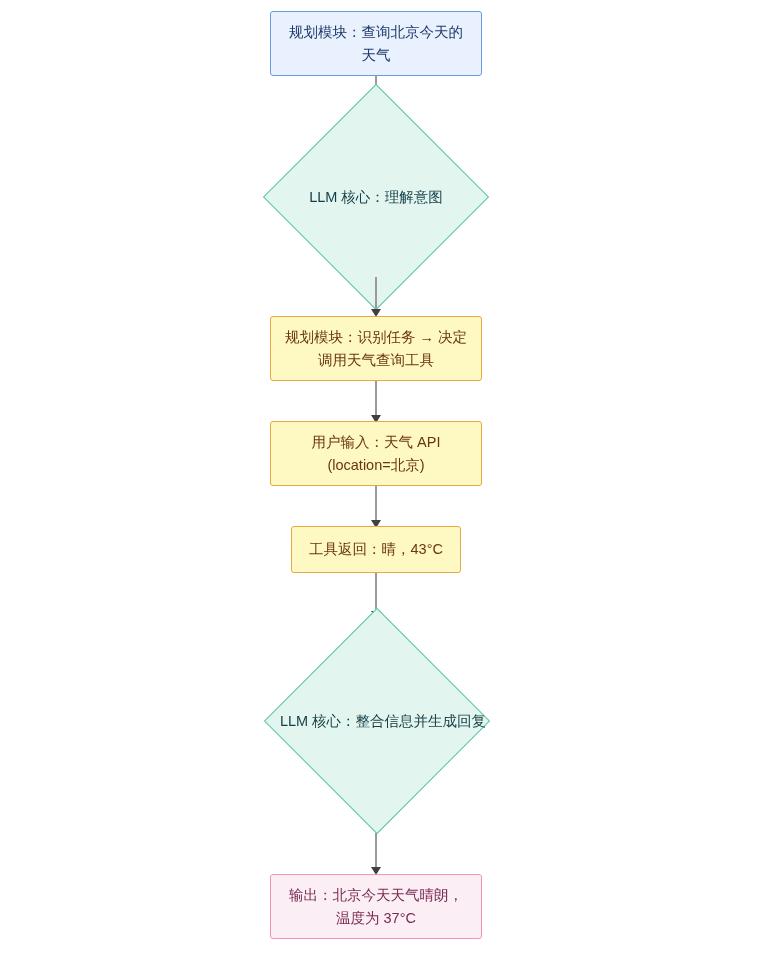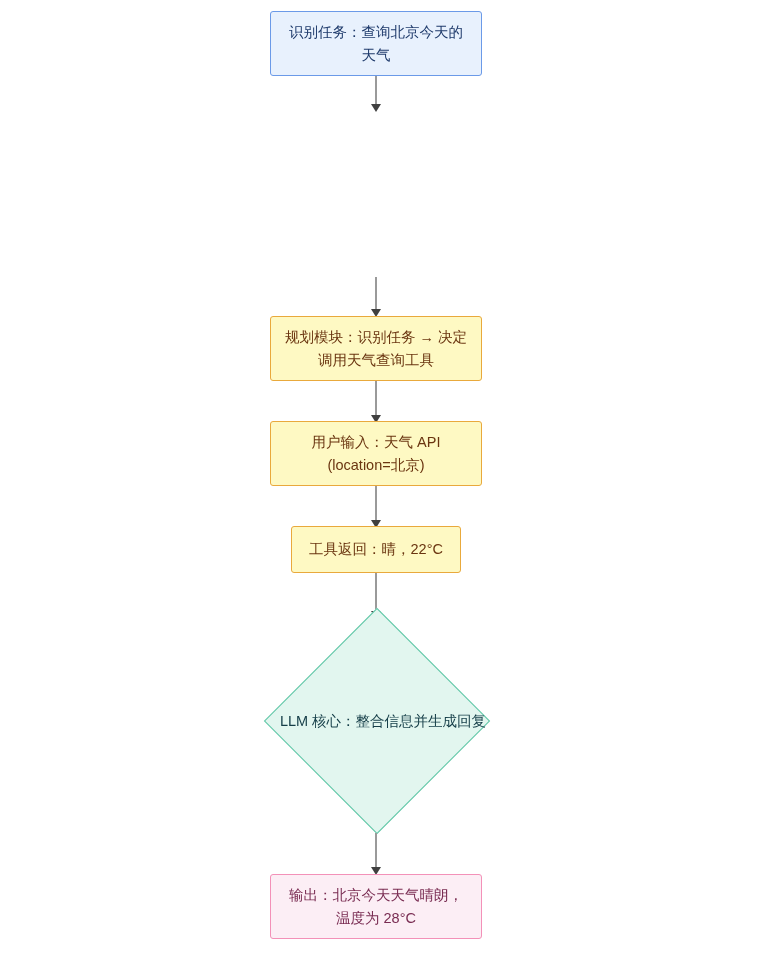--- a/index.html
+++ b/index.html
@@ -90,56 +90,60 @@
     z-index: 2;
     padding: 0 6px;
   }
 </style>
 </head>
 <body>
 
 <div id="flowchart">
 
   <div class="node-rect node-input" style="left:270px; top:11px; width:212px; height:65px;">
-    <span>识别任务：查询北京今天的天气</span>
+    <span>规划模块：查询北京今天的天气</span>
   </div>
 
   <div class="edge" style="left:375px; top:76px; height:32px;"></div>
   <div class="arrowhead" style="left:371px; top:104px;"></div>
 
+  <div class="node-diamond" style="left:296px; top:117px; width:160px; height:160px;">
+    <div class="diamond-shape"></div>
+    <div class="diamond-label">LLM 核心：理解意图</div>
+  </div>
 
   <div class="edge" style="left:375px; top:277px; height:36px;"></div>
   <div class="arrowhead" style="left:371px; top:309px;"></div>
 
   <div class="node-rect node-process" style="left:270px; top:316px; width:212px; height:65px;">
     <span>规划模块：识别任务 → 决定调用天气查询工具</span>
   </div>
 
   <div class="edge" style="left:375px; top:381px; height:38px;"></div>
   <div class="arrowhead" style="left:371px; top:415px;"></div>
 
   <div class="node-rect node-process" style="left:270px; top:421px; width:212px; height:65px;">
     <span>用户输入：天气 API (location=北京)</span>
   </div>
 
   <div class="edge" style="left:375px; top:486px; height:38px;"></div>
   <div class="arrowhead" style="left:371px; top:520px;"></div>
 
   <div class="node-rect node-process" style="left:291px; top:526px; width:170px; height:47px;">
-    <span>工具返回：晴，22°C</span>
+    <span>工具返回：晴，43°C</span>
   </div>
 
   <div class="edge" style="left:375px; top:573px; height:42px;"></div>
   <div class="arrowhead" style="left:371px; top:611px;"></div>
 
   <div class="node-diamond" style="left:297px; top:641px; width:160px; height:160px;">
     <div class="diamond-shape"></div>
     <div class="diamond-label" style="width:210px; left:-25px;">LLM 核心：整合信息并生成回复</div>
   </div>
 
   <div class="edge" style="left:375px; top:833px; height:38px;"></div>
   <div class="arrowhead" style="left:371px; top:867px;"></div>
 
   <div class="node-rect node-output" style="left:270px; top:874px; width:212px; height:65px;">
-    <span>输出：北京今天天气晴朗，温度为 28°C</span>
+    <span>输出：北京今天天气晴朗，温度为 37°C</span>
   </div>
 
 </div>
 
 </body></html>

